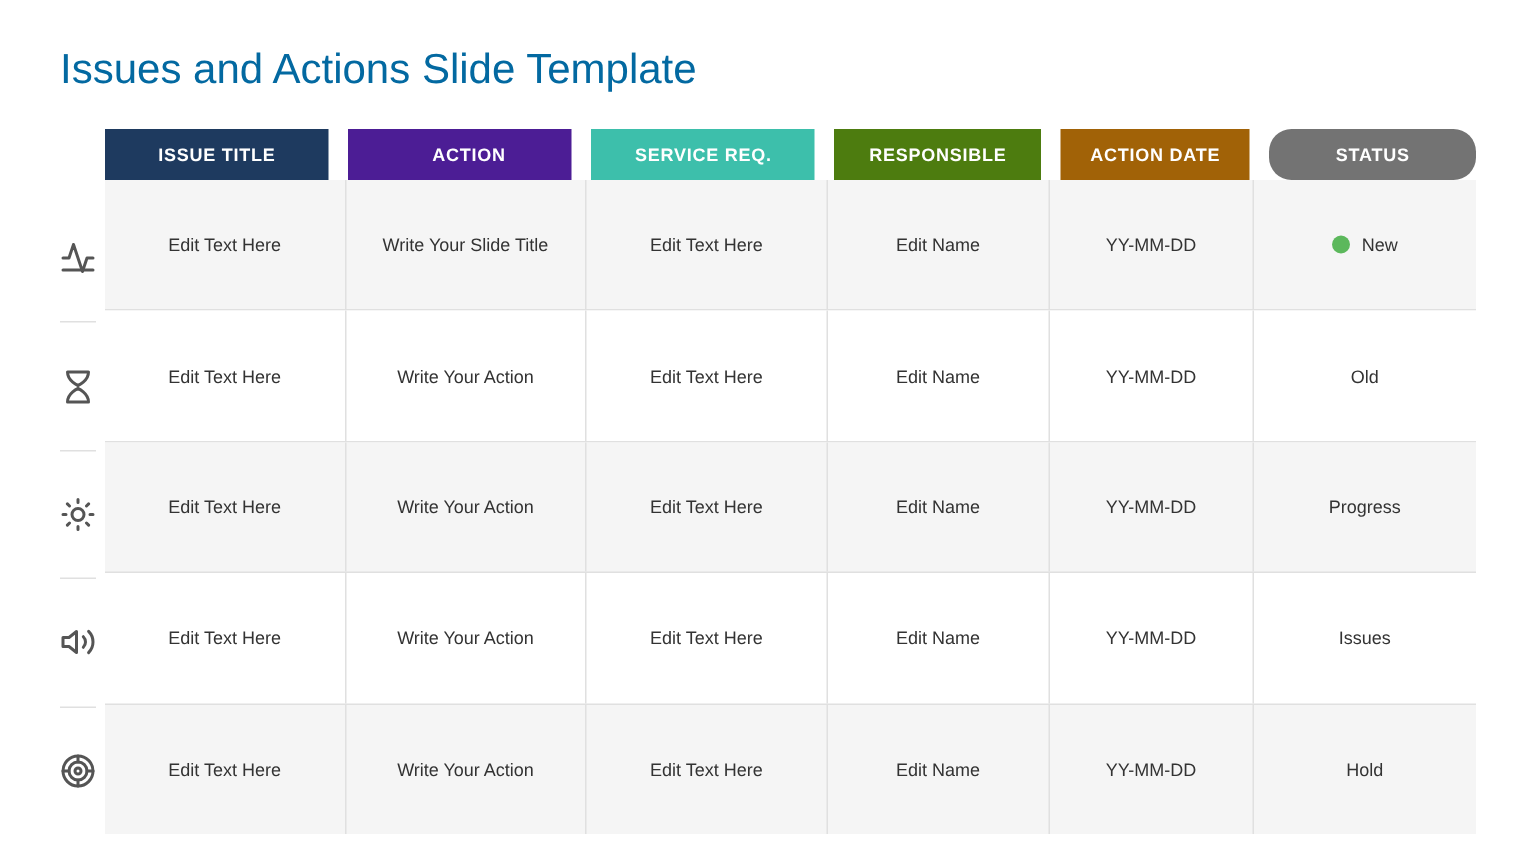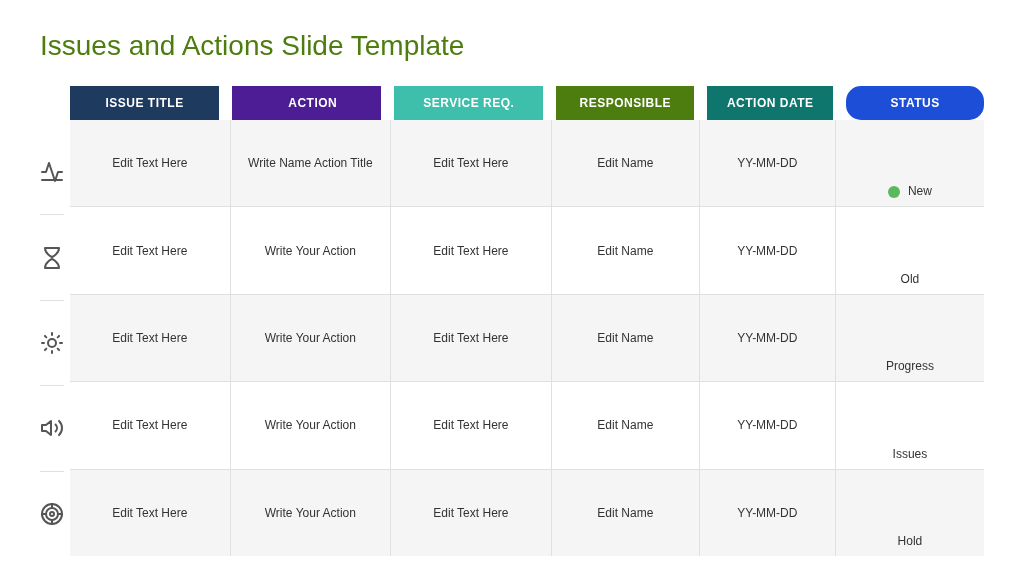--- a/index.html
+++ b/index.html
@@ -9,21 +9,21 @@
       width: 1024px;
       height: 576px;
       overflow: hidden;
       display: flex;
       flex-direction: column;
       padding: 30px 40px 20px 40px;
     }
     .page-title {
       font-size: 28px;
       font-weight: 400;
-      color: #4d7c0f;
+      color: #0369a1;
       margin-bottom: 24px;
     }
     .table-wrapper {
       display: flex;
       flex-direction: row;
       align-items: stretch;
       flex: 1;
     }
     .icon-col {
       display: flex;
@@ -63,22 +63,22 @@
       font-weight: 700;
       font-size: 12px;
       color: #ffffff;
       letter-spacing: 0.5px;
       text-transform: uppercase;
     }
     .hc-issue { background-color: #1e3a5f; }
     .hc-action { background-color: #4c1d95; padding-left: 20px; }
     .hc-service { background-color: #3dbfab; }
     .hc-responsible { background-color: #4d7c0f; }
-    .hc-date { background-color: #0f766e; }
-    .hc-status { background-color: #1d4ed8; border-radius: 15px; }
+    .hc-date { background-color: #a16207; }
+    .hc-status { background-color: #737373; border-radius: 15px; }
 
     .data-rows {
       flex: 1;
       display: flex;
       flex-direction: column;
     }
     .data-row {
       flex: 1;
       display: grid;
       grid-template-columns: 1.3fr 1.3fr 1.3fr 1.2fr 1.1fr 1.2fr;
@@ -101,21 +101,21 @@
       display: flex;
       align-items: center;
       justify-content: center;
       border-right: 1px solid #e0e0e0;
     }
     .data-cell:last-child {
       border-right: none;
     }
     .status-cell {
       display: flex;
-      align-items: flex-end;
+      align-items: center;
       justify-content: center;
       gap: 8px;
     }
     .status-dot {
       width: 12px;
       height: 12px;
       border-radius: 50%;
       flex-shrink: 0;
     }
 
@@ -183,21 +183,21 @@
       <div class="header-cell hc-action">ACTION</div>
       <div class="header-cell hc-service">SERVICE REQ.</div>
       <div class="header-cell hc-responsible">RESPONSIBLE</div>
       <div class="header-cell hc-date">ACTION DATE</div>
       <div class="header-cell hc-status">STATUS</div>
     </div>
 
     <div class="data-rows" id="data-rows-container">
     <div class="data-row">
           <div class="data-cell">Edit Text Here</div>
-          <div class="data-cell">Write Name Action Title</div>
+          <div class="data-cell">Write Your Slide Title</div>
           <div class="data-cell">Edit Text Here</div>
           <div class="data-cell">Edit Name</div>
           <div class="data-cell">YY-MM-DD</div>
           <div class="data-cell status-cell">
             <span class="status-dot" style="background: rgb(92, 184, 92);"></span>
             <span>New</span>
           </div>
         </div>
         <div class="data-row">
           <div class="data-cell">Edit Text Here</div>

